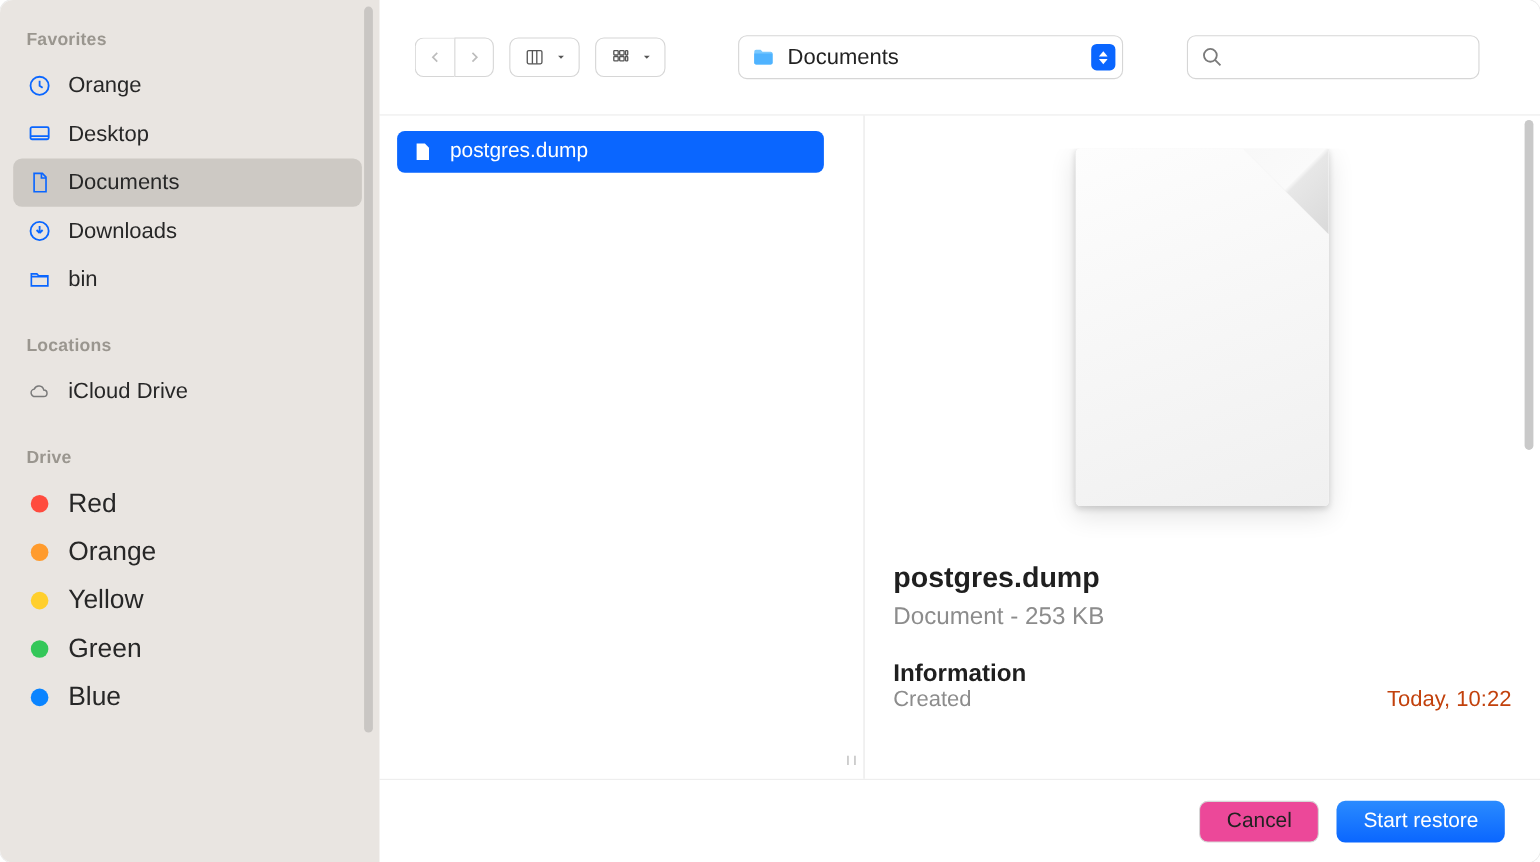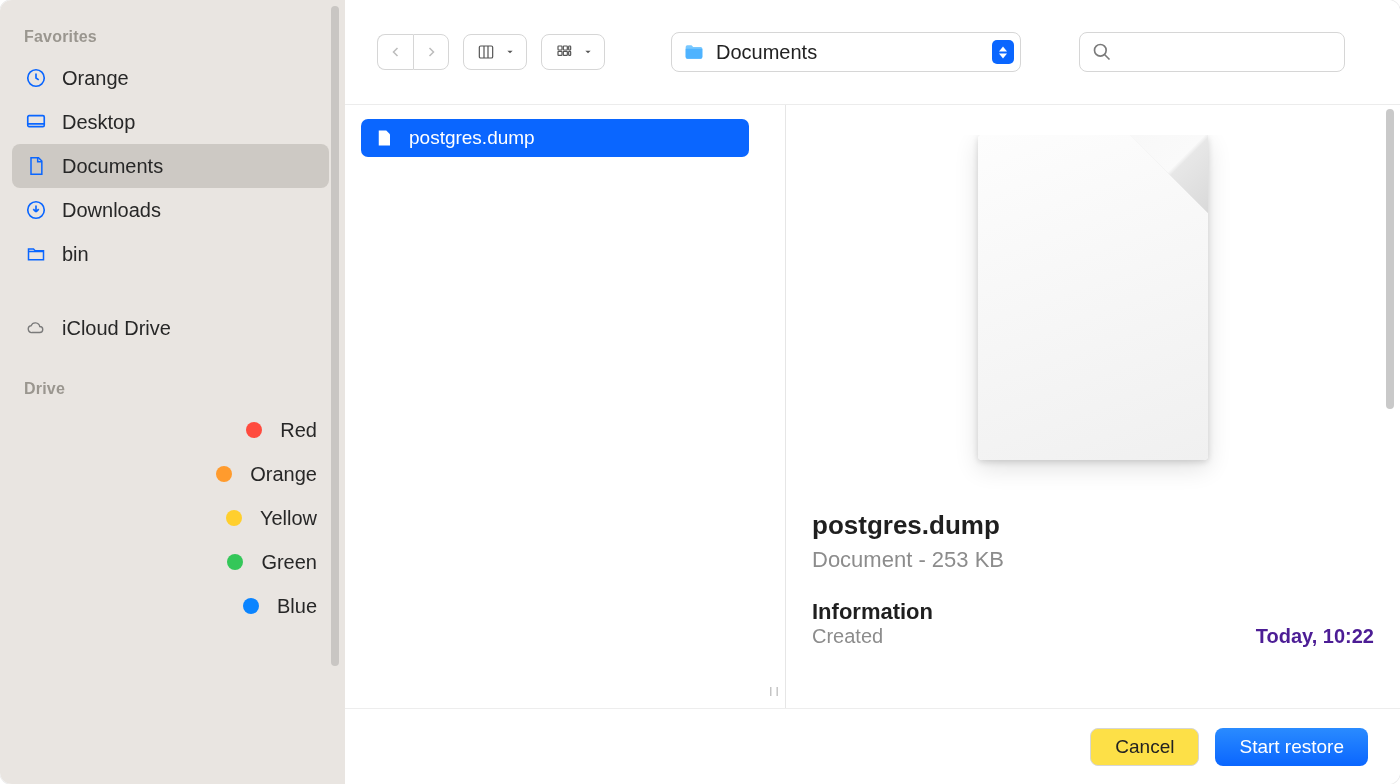--- a/index.html
+++ b/index.html
@@ -9,21 +9,21 @@
 
 .sidebar { width: 345px; background: #e9e5e1; padding: 28px 16px 0 12px; position: relative; }
 .sidebar-scroll { position: absolute; top: 6px; right: 2px; bottom: 0; width: 16px; }
 .sidebar-scroll-thumb { position: absolute; top: 0; right: 4px; width: 8px; height: 660px; background: #c9c6c3; border-radius: 4px; }
 .section-header { font-size: 16px; font-weight: 600; color: #9a968f; margin: 0 0 10px 12px; letter-spacing: 0.2px; }
 .section { margin-bottom: 30px; }
 .sidebar-item { display: flex; align-items: center; height: 44px; padding: 0 12px; border-radius: 8px; font-size: 20px; color: #272727; cursor: default; }
 .sidebar-item.selected { background: #cdc9c4; }
 .sidebar-item .icon { width: 24px; height: 24px; margin-right: 14px; display: inline-flex; align-items: center; justify-content: center; color: #0a66ff; flex-shrink: 0; }
 .tag-dot { width: 16px; height: 16px; border-radius: 50%; margin-right: 18px; margin-left: 4px; flex-shrink: 0; }
-.tag-item { display: flex; align-items: center; height: 44px; padding: 0 12px; font-size: 20px; color: #272727; justify-content: flex-end; }
+.tag-item { display: flex; align-items: center; height: 44px; padding: 0 12px; font-size: 24px; color: #272727; }
 
 
 .main { flex: 1; display: flex; flex-direction: column; background: #fff; }
 .toolbar { height: 105px; display: flex; align-items: center; padding: 0 32px; gap: 14px; border-bottom: 1px solid #ececec; }
 .tb-btn { height: 36px; border: 1px solid #d6d6d6; border-radius: 8px; background: #fff; display: inline-flex; align-items: center; justify-content: center; padding: 0 10px; color: #555; }
 .tb-group { display: inline-flex; }
 .tb-group .tb-btn:first-child { border-right: none; border-top-right-radius: 0; border-bottom-right-radius: 0; }
 .tb-group .tb-btn:last-child { border-top-left-radius: 0; border-bottom-left-radius: 0; }
 .folder-pop { flex: none; width: 350px; height: 40px; border: 1px solid #d6d6d6; border-radius: 8px; display: flex; align-items: center; padding: 0 6px 0 10px; background: #fff; margin-left: 52px; }
 .folder-pop .label { font-size: 20px; color: #222; margin-left: 10px; flex: 1; }
@@ -45,28 +45,28 @@
 .preview-inner { flex: 1; overflow: hidden; }
 .preview-thumb { width: 230px; height: 325px; margin: 0 auto 50px; position: relative; }
 .paper { position: absolute; inset: 0; background: linear-gradient(160deg,#fdfdfd,#f0f0f0); border-radius: 4px; box-shadow: 0 2px 6px rgba(0,0,0,0.15), 0 8px 24px rgba(0,0,0,0.12); }
 .fold { position: absolute; top: 0; right: 0; width: 78px; height: 78px; background: linear-gradient(135deg,#f8f8f8 0%, #fafafa 48%, #e7e7e7 52%, #d9d9d9 100%); clip-path: polygon(100% 0, 100% 100%, 0 0); box-shadow: -2px 2px 4px rgba(0,0,0,0.12); }
 .fold::after{content:"";position:absolute;inset:0;clip-path:polygon(0 0,100% 100%,0 100%);background:linear-gradient(315deg,#cfcfcf,#eee);}
 .preview-title { font-size: 26px; font-weight: 700; color: #1f1f1f; margin-bottom: 6px; }
 .preview-sub { font-size: 22px; color: #8c8c8c; margin-bottom: 26px; }
 .info-header { font-size: 22px; font-weight: 700; color: #1f1f1f; }
 .info-row { display: flex; justify-content: space-between; font-size: 20px; }
 .info-row .k { color: #8c8c8c; }
-.info-row .v { color: #4c1d95; font-weight: 700; }
+.info-row .v { color: #c2410c; font-weight: 400; }
 .preview-scroll { width: 16px; padding-top: 4px; }
 .preview-scroll-thumb { width: 8px; height: 300px; background: #c9c9c9; border-radius: 4px; margin-left: 2px; }
 
 
 .footer { height: 76px; border-top: 1px solid #ededed; display: flex; align-items: center; justify-content: flex-end; gap: 16px; padding: 0 32px; }
 .btn { height: 38px; padding: 0 24px; border-radius: 8px; font-size: 19px; display: inline-flex; align-items: center; justify-content: center; cursor: default; }
-.btn-secondary { background: #fde047; border: 1px solid #d6d6d6; color: #222; }
+.btn-secondary { background: #ec4899; border: 1px solid #d6d6d6; color: #222; }
 .btn-primary { background: linear-gradient(#2a8bff,#0a66ff); color: #fff; border: none; font-weight: 500; }
 
 svg { display: block; }
 </style>
 </head>
 <body>
 
 <div class="window">
 
   <div class="sidebar">
@@ -119,20 +119,21 @@
           <svg width="22" height="20" viewBox="0 0 24 24" fill="none" stroke="#0a66ff" stroke-width="1.8">
               <path d="M3 6h6l2 2h10v11H3z"></path>
               <path d="M3 9h18"></path>
             </svg>
         </span>
         <span>bin</span>
       </div>
     </div>
 
     <div class="section">
+      <div class="section-header">Locations</div>
       <div class="sidebar-item">
         <span class="icon" style="color:#777">
           <svg width="24" height="18" viewBox="0 0 24 24" fill="none" stroke="#7a7a7a" stroke-width="1.8">
               <path d="M7 18h10a4 4 0 000-8 6 6 0 00-11.5-1A4.5 4.5 0 007 18z"></path>
             </svg>
         </span>
         <span>iCloud Drive</span>
       </div>
     </div>
 

